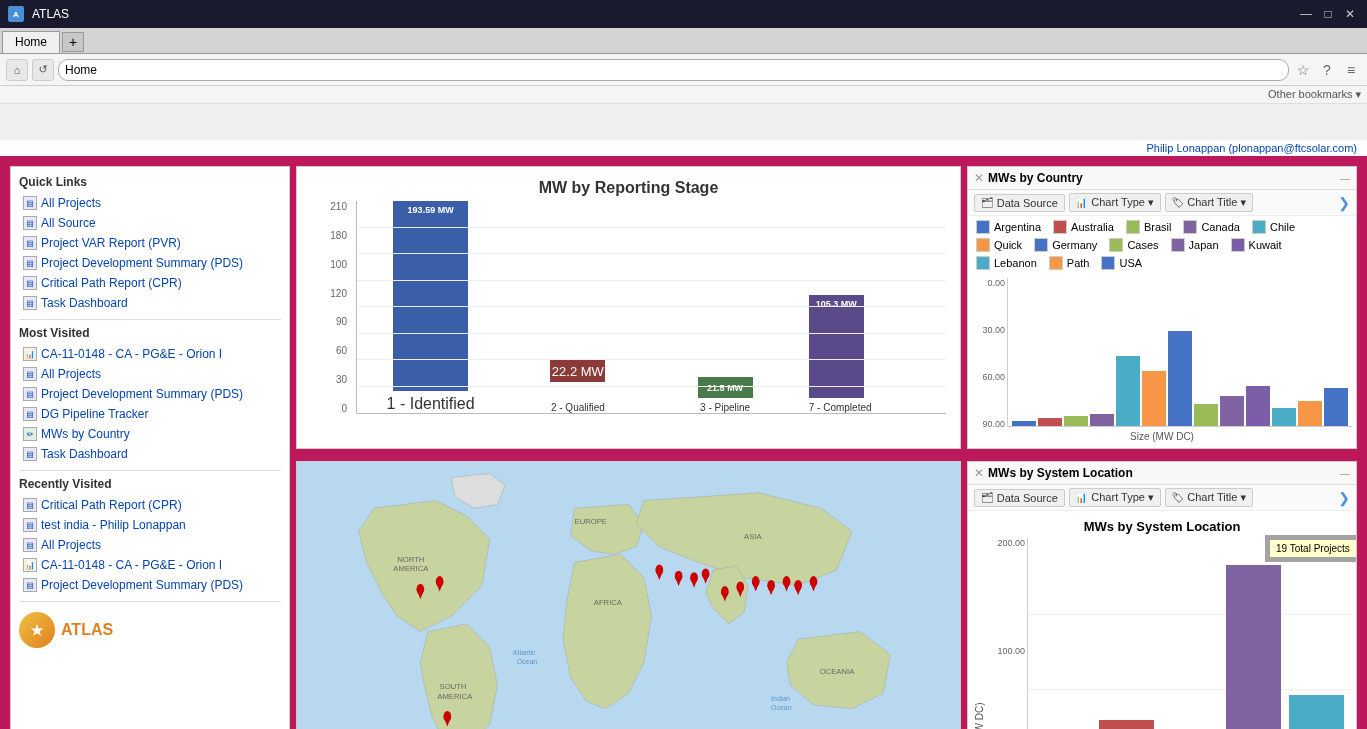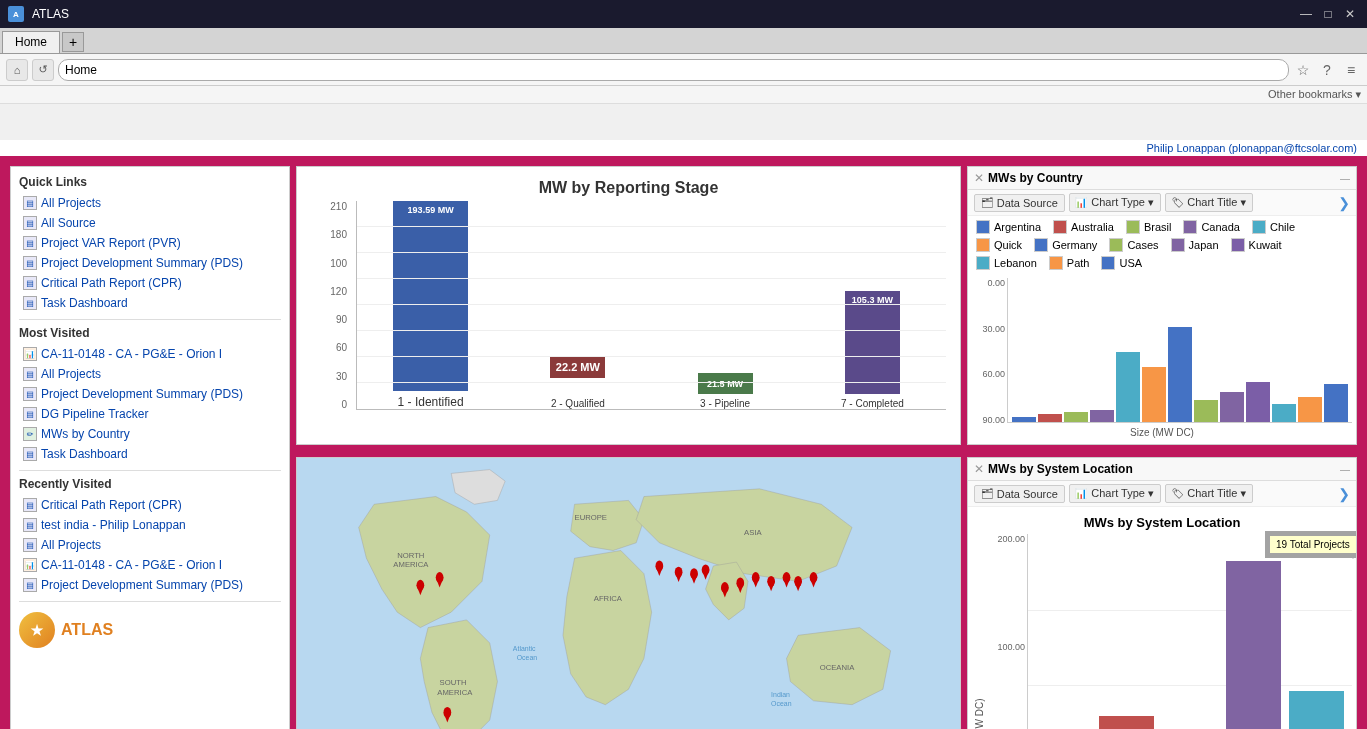--- a/index.html
+++ b/index.html
@@ -446,38 +446,38 @@
               <div style="position:absolute;left:0;right:0;bottom:37.5%;border-top:1px solid #eee;"></div>
               <div style="position:absolute;left:0;right:0;bottom:50%;border-top:1px solid #eee;"></div>
               <div style="position:absolute;left:0;right:0;bottom:62.5%;border-top:1px solid #eee;"></div>
               <div style="position:absolute;left:0;right:0;bottom:75%;border-top:1px solid #eee;"></div>
               <div style="position:absolute;left:0;right:0;bottom:87.5%;border-top:1px solid #eee;"></div>
 
               <div style="flex:1;display:flex;flex-direction:column;align-items:center;">
                 <div style="width:75px;height:190px;background:#3a5fa8;display:flex;align-items:flex-start;justify-content:center;padding-top:4px;">
                   <span style="font-size:9px;color:white;font-weight:bold;">193.59 MW</span>
                 </div>
-                <span style="font-size:12px;color:#333;text-align:center;margin-top:4px;">1 - Identified</span>
+                <span style="font-size:16px;color:#333;text-align:center;margin-top:4px;">1 - Identified</span>
               </div>
 
               <div style="flex:1;display:flex;flex-direction:column;align-items:center;">
                 <div style="width:55px;height:22px;background:#8b3a3a;display:flex;align-items:center;justify-content:center;">
-                  <span style="font-size:11px;color:white;font-weight:bold;">22.2 MW</span>
+                  <span style="font-size:13px;color:white;font-weight:normal;">22.2 MW</span>
                 </div>
                 <span style="font-size:10px;color:#333;text-align:center;margin-top:20px;">2 - Qualified</span>
               </div>
 
               <div style="flex:1;display:flex;flex-direction:column;align-items:center;">
                 <div style="width:55px;height:21px;background:#4a7a4a;display:flex;align-items:center;justify-content:center;">
                   <span style="font-size:9px;color:white;font-weight:bold;">21.5 MW</span>
                 </div>
                 <span style="font-size:10px;color:#333;text-align:center;margin-top:4px;">3 - Pipeline</span>
               </div>
 
-              <div style="flex:1;display:flex;flex-direction:column;align-items:center;">
+              <div style="flex:1;display:flex;flex-direction:column;align-items:flex-start;">
                 <div style="width:55px;height:103px;background:#5a4a8a;display:flex;align-items:flex-start;justify-content:center;padding-top:4px;">
                   <span style="font-size:9px;color:white;font-weight:bold;">105.3 MW</span>
                 </div>
                 <span style="font-size:10px;color:#333;text-align:center;margin-top:4px;">7 - Completed</span>
               </div>
             </div>
           </div>
         </div>
       </div>
 

